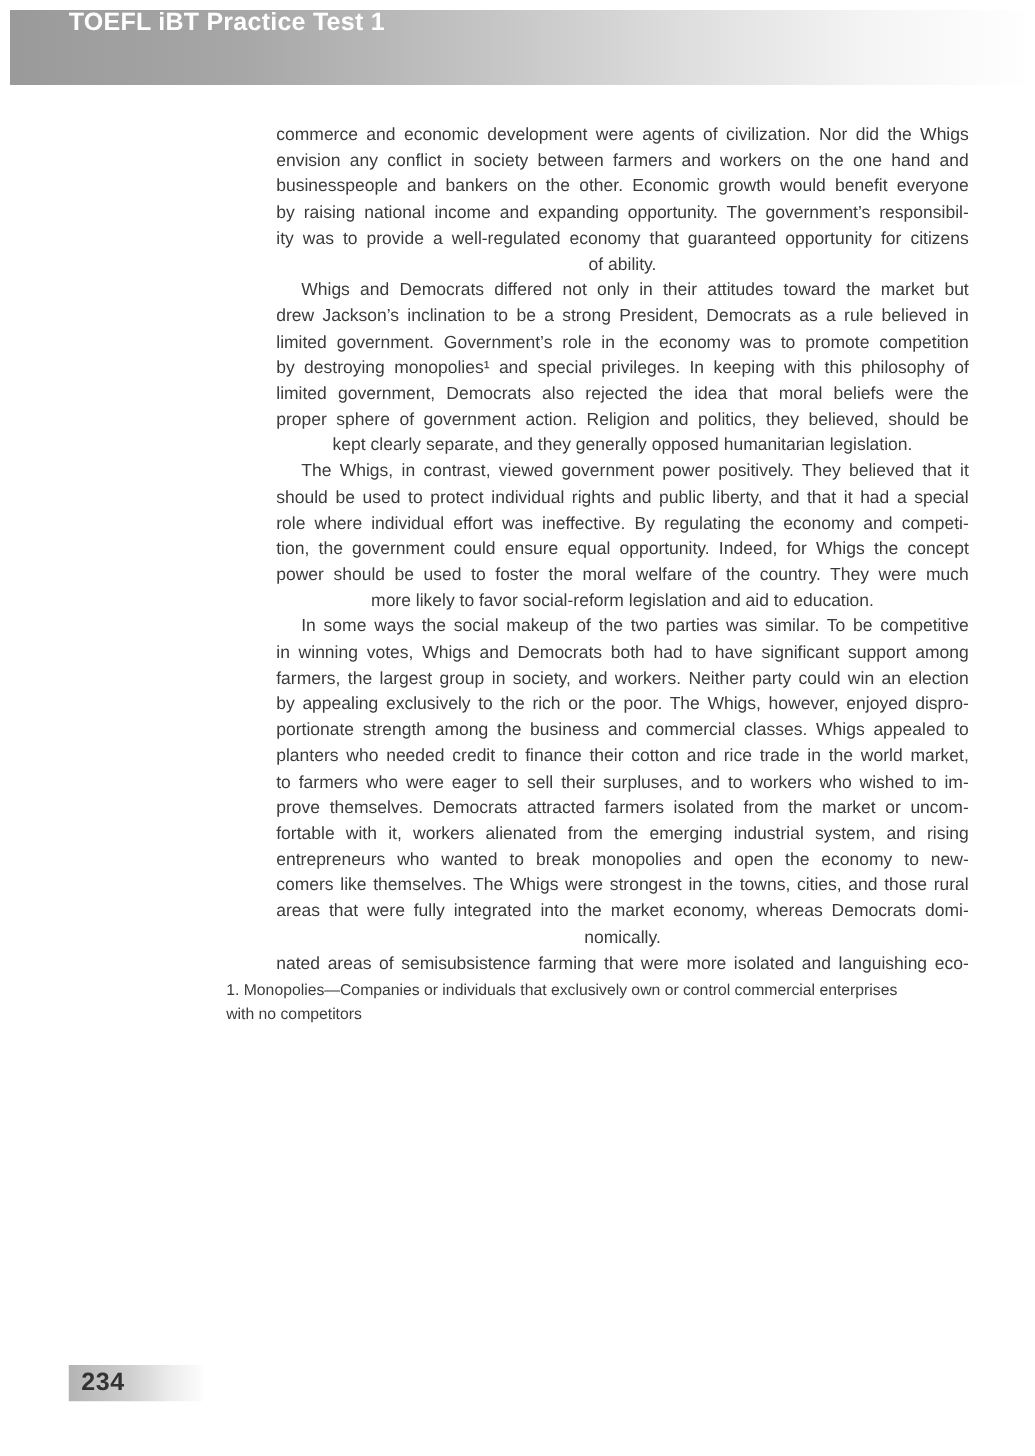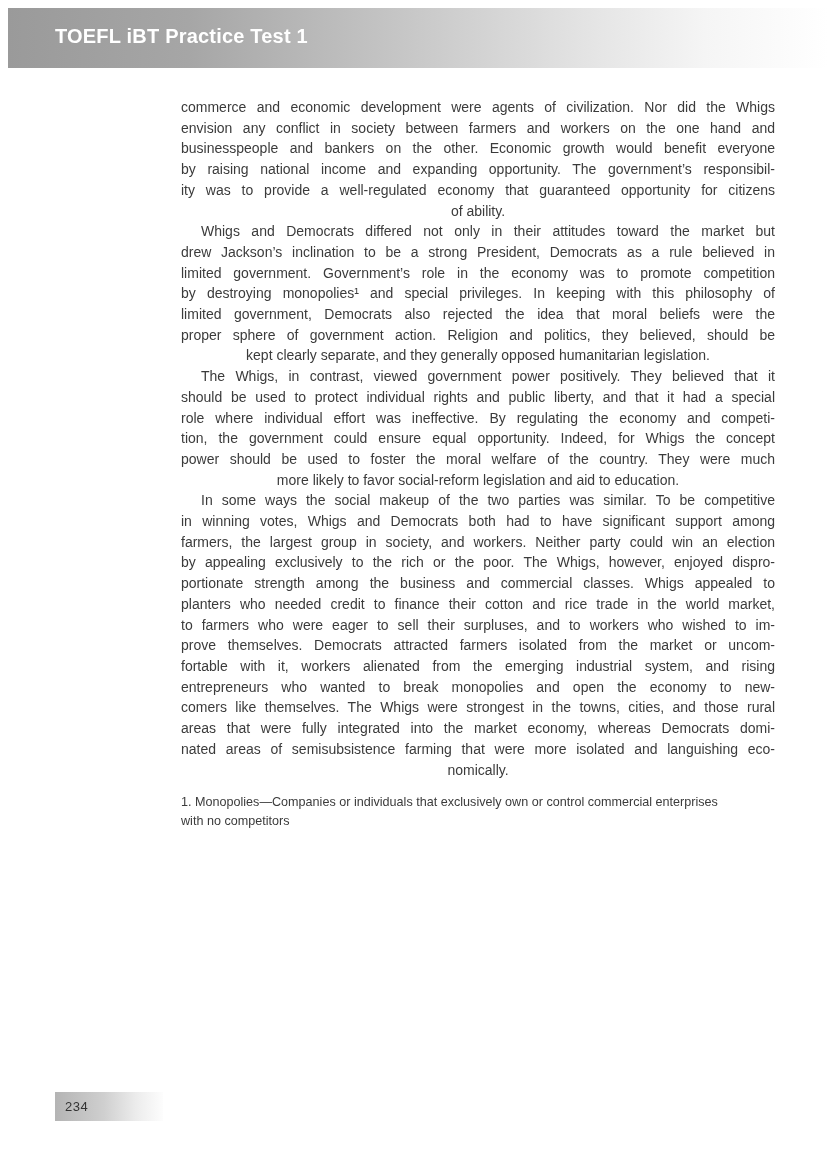--- a/index.html
+++ b/index.html
@@ -13,21 +13,21 @@
 
   
   .header-bar {
     position: absolute;
     left: 8px; top: 8px;
     width: 820px; height: 60px;
     background: linear-gradient(to right,
       #9a9a9a 0%, #a6a6a6 22%, #c6c6c6 48%,
       #e3e3e3 70%, #f5f5f5 85%, #ffffff 100%);
     display: flex;
-    align-items: center;
+    align-items: flex-start;
     box-sizing: border-box;
     padding: 0 0 5px 47px;
   }
   .header-title {
     color: #ffffff;
     font-size: 20px;
     font-weight: bold;
     letter-spacing: 0.2px;
     line-height: 1;
     white-space: nowrap;
@@ -38,50 +38,52 @@
     position: absolute;
     left: 181px; top: 97px;
     width: 594px;
     color: #3b3b3b;
     font-size: 14px;
     line-height: 20.7px;
   }
   .line {
     text-align: justify;
     text-align-last: justify;
+    margin-left: 40px;
   }
   .line.last {
     text-align: center;
     text-align-last: auto;
   }
   .line.indent { text-indent: 20px; }
 
-  .footnote { margin-top: 13px; }
+  .footnote { margin-top: 3px; }
   .fn-line {
     font-size: 12.6px;
     line-height: 19px;
     text-align: left;
   }
 
   
   .pagenum-box {
     position: absolute;
     left: 55px; top: 1092px;
     width: 108px; height: 29px;
     background: linear-gradient(to right,
       #b4b4b4 0%, #cfcfcf 45%, #ececec 75%, #fdfdfd 100%);
     display: flex;
     align-items: center;
     box-sizing: border-box;
     padding-left: 10px;
   }
   .pagenum {
-    font-size: 13px;
+    font-size: 20px;
     color: #333333;
     letter-spacing: 0.5px;
+    font-weight: bold;
   }
 </style>
 </head>
 <body>
 
 <div class="header-bar">
   <div class="header-title">TOEFL iBT Practice Test 1</div>
 </div>
 
 <div class="passage">
@@ -110,22 +112,22 @@
       <div class="line">farmers, the largest group in society, and workers. Neither party could win an election</div>
       <div class="line">by appealing exclusively to the rich or the poor. The Whigs, however, enjoyed dispro-</div>
       <div class="line">portionate strength among the business and commercial classes. Whigs appealed to</div>
       <div class="line">planters who needed credit to finance their cotton and rice trade in the world market,</div>
       <div class="line">to farmers who were eager to sell their surpluses, and to workers who wished to im-</div>
       <div class="line">prove themselves. Democrats attracted farmers isolated from the market or uncom-</div>
       <div class="line">fortable with it, workers alienated from the emerging industrial system, and rising</div>
       <div class="line">entrepreneurs who wanted to break monopolies and open the economy to new-</div>
       <div class="line">comers like themselves. The Whigs were strongest in the towns, cities, and those rural</div>
       <div class="line">areas that were fully integrated into the market economy, whereas Democrats domi-</div>
+      <div class="line last">nomically.</div>
       <div class="line">nated areas of semisubsistence farming that were more isolated and languishing eco-</div>
-      <div class="line last">nomically.</div>
     </div>
   <div class="footnote" id="footnote">
       <div class="fn-line">1. Monopolies—Companies or individuals that exclusively own or control commercial enterprises</div>
       <div class="fn-line">with no competitors</div>
     </div>
 </div>
 
 <div class="pagenum-box">
   <span class="pagenum">234</span>
 </div>

